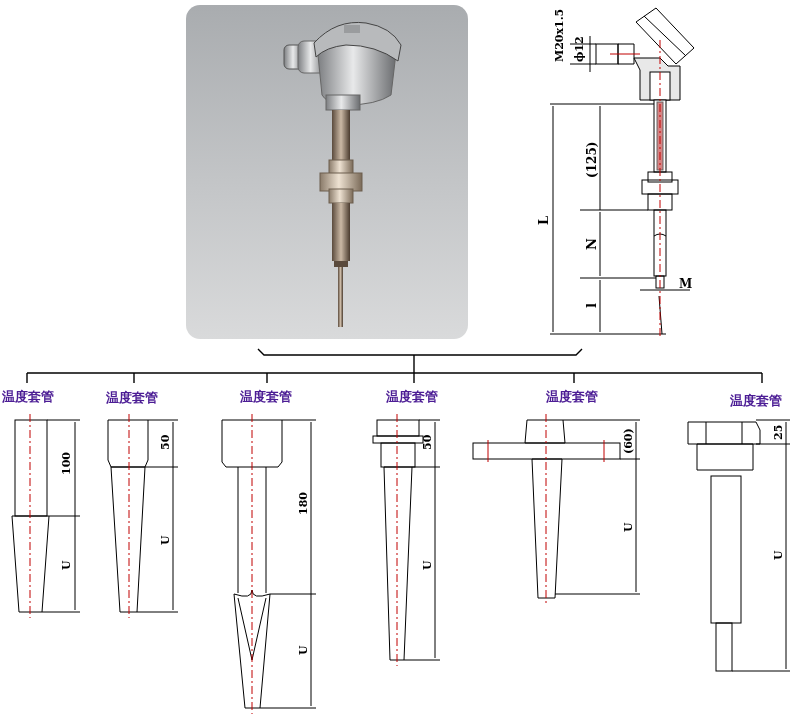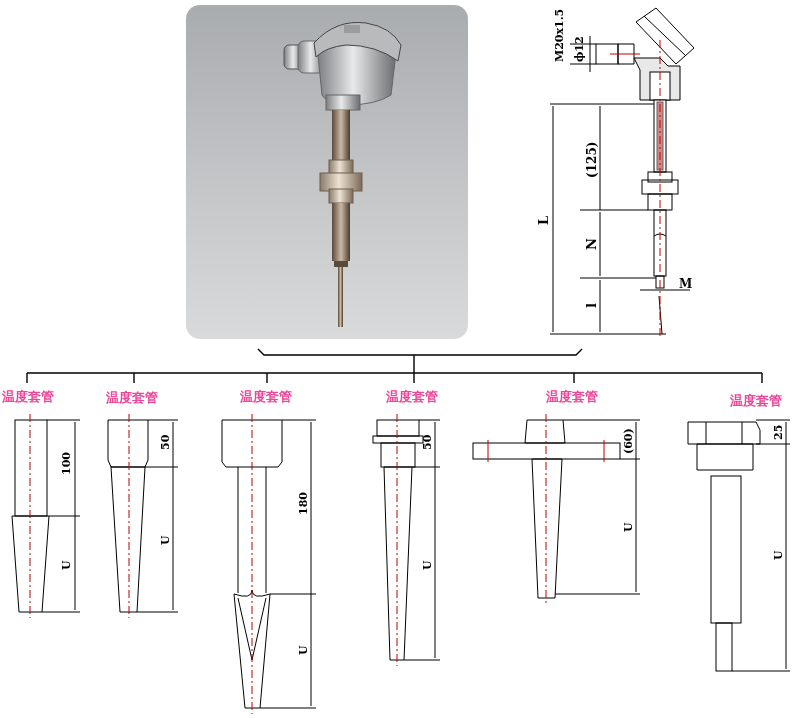--- a/index.html
+++ b/index.html
@@ -1,20 +1,20 @@
 <!DOCTYPE html>
 <html><head>
 <meta charset="utf-8">
 <style>
   html,body{margin:0;padding:0;background:#fff;}
   body{width:800px;height:718px;position:relative;overflow:hidden;font-family:"DejaVu Serif",serif;}
   .abs{position:absolute;}
   .photo{left:186px;top:5px;width:282px;height:334px;border-radius:14px;
     background:linear-gradient(180deg,#a9acaf 0%,#c4c6c8 55%,#d9dadb 100%);overflow:hidden;}
-  .label{font-family:"DejaVu Serif",serif;font-weight:bold;font-size:13px;color:#ec4899;white-space:nowrap;}
+  .label{font-family:"DejaVu Serif",serif;font-weight:bold;font-size:13px;color:#4c1d95;white-space:nowrap;}
   svg text{font-family:"DejaVu Serif",serif;font-weight:bold;fill:#000;}
 </style>
 </head>
 <body>
 
 <div class="abs photo">
   <svg width="282" height="334" viewBox="0 0 282 334">
     <defs>
       <linearGradient id="metal" x1="0" x2="1">
         <stop offset="0" stop-color="#7d7f82"></stop>

